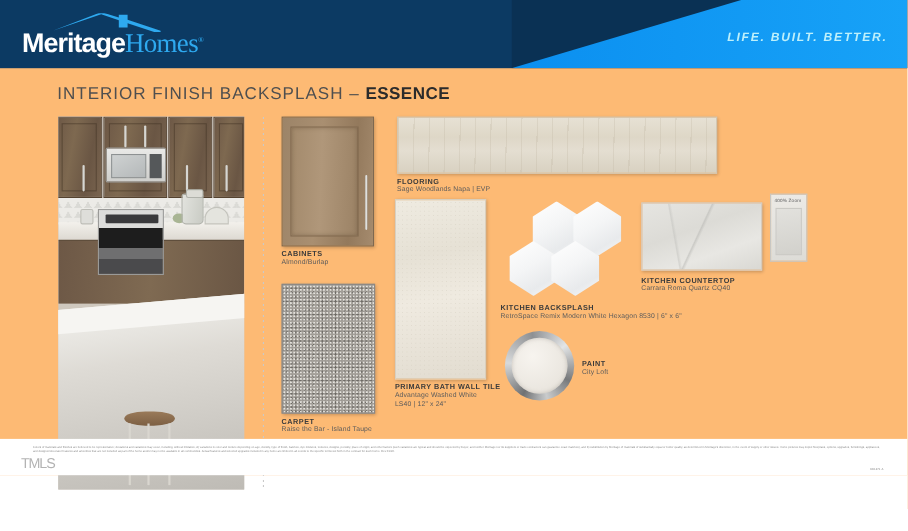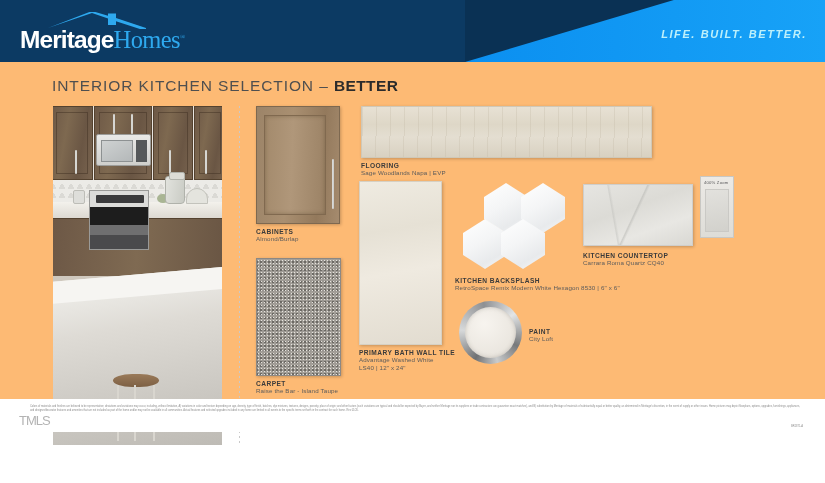--- a/index.html
+++ b/index.html
@@ -268,21 +268,21 @@
         <path d="M2 16 L46 1 L62 6.5 L62 1.5 L70 1.5 L70 9.2 L100 19 L100 16 L70 6 L70 13 L62 13 L62 3.8 L46 -1 L2 16 Z" fill="#2ea9ef"></path>
       </svg>
       <div class="logo-text">
         <span class="logo-meritage">Meritage</span><span class="logo-homes">Homes</span><span class="logo-tm">®</span>
       </div>
     </div>
 
     <div class="tagline">LIFE. BUILT. BETTER.</div>
   </div>
 
-  <div class="title"><span>INTERIOR KITCHEN SELECTION – </span><b>BETTER</b></div>
+  <div class="title"><span>INTERIOR FINISH BACKSPLASH – </span><b>ESSENCE</b></div>
 
   <div class="kitchen">
     <div class="k-wallTop"></div>
     <div class="k-cab-upper" style="left:-2px;width:42px;"></div>
     <div class="k-cab-upper" style="left:41px;width:58px;"></div>
     <div class="k-cab-upper" style="left:100px;width:40px;"></div>
     <div class="k-cab-upper" style="left:141px;width:32px;"></div>
     <div class="k-handle" style="left:22px;top:44px;height:24px;"></div>
     <div class="k-handle" style="left:60px;top:8px;height:20px;"></div>
     <div class="k-handle" style="left:78px;top:8px;height:20px;"></div>

